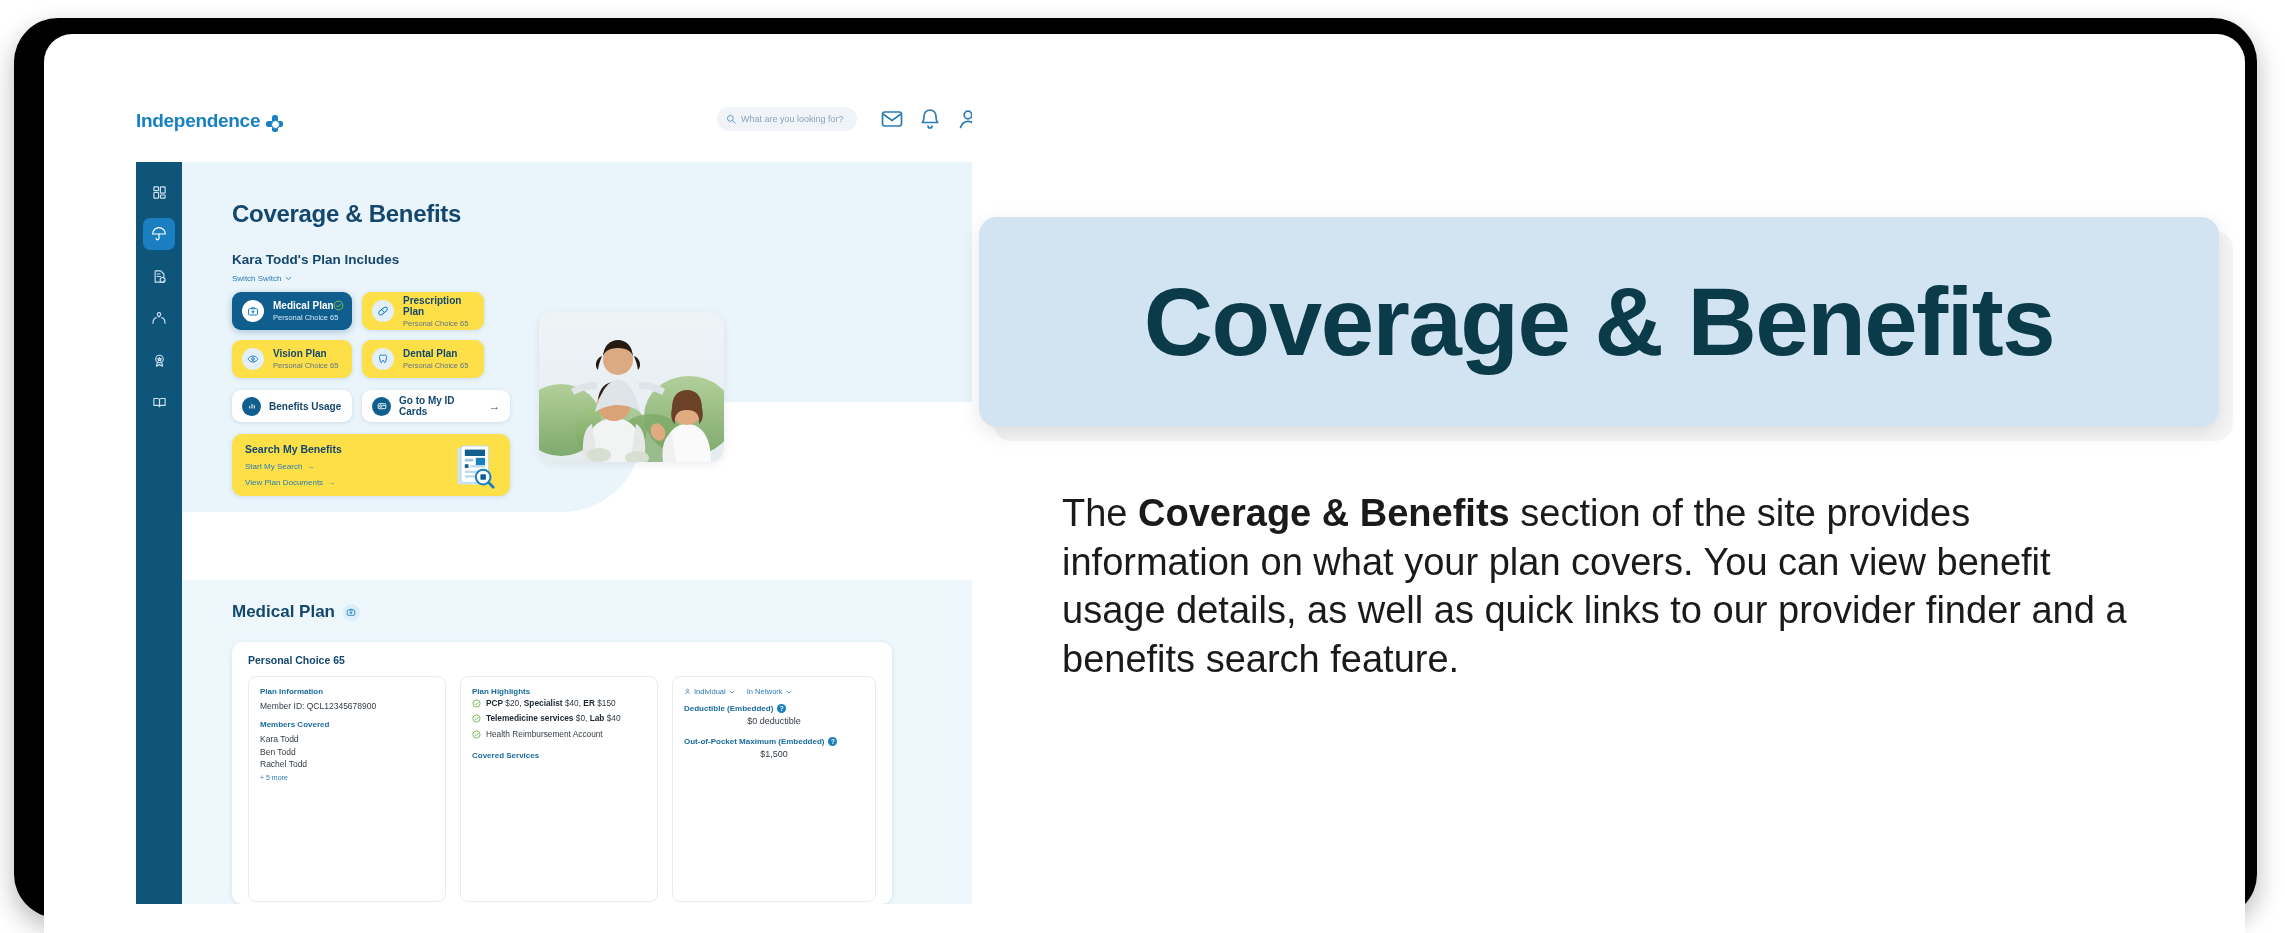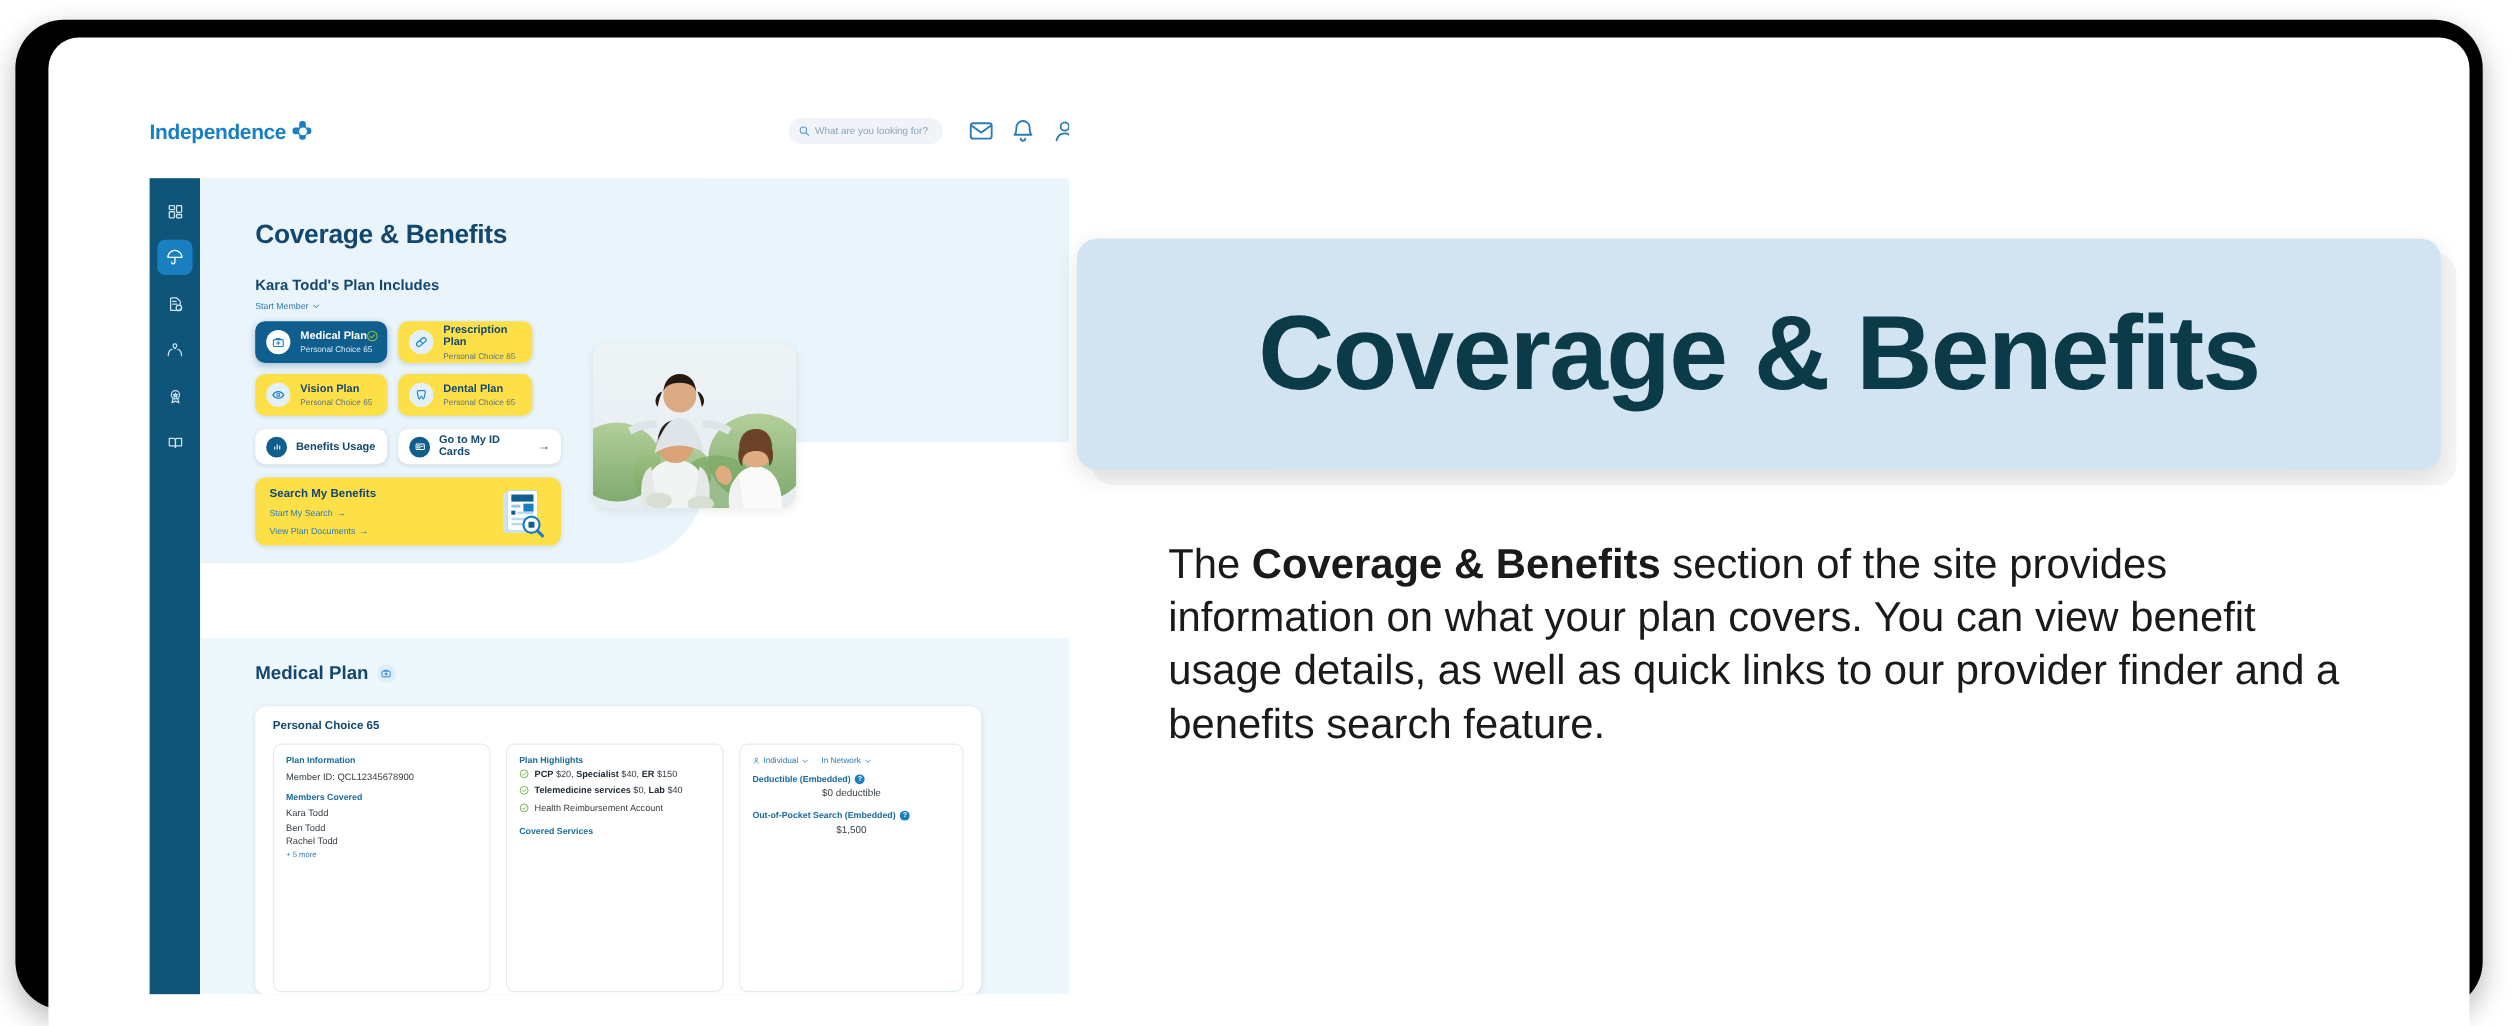--- a/index.html
+++ b/index.html
@@ -26,21 +26,21 @@
   #app-window{
     position:absolute;left:18px;top:50px;width:910px;height:820px;
     background:#ffffff;overflow:hidden;
   }
 
   
   #app-topbar{position:absolute;left:0;top:0;width:910px;height:78px;background:#fff;}
   #brand-logo{
     position:absolute;left:74px;top:26px;
     font-size:19px;font-weight:bold;color:#1780c4;letter-spacing:-.3px;
-    display:flex;align-items:flex-start;gap:6px;white-space:nowrap;
+    display:flex;align-items:flex-end;gap:6px;white-space:nowrap;
   }
   #brand-mark{width:17px;height:17px;position:relative;display:inline-block;}
   #brand-mark:before,#brand-mark:after{
     content:"";position:absolute;background:#1780c4;border-radius:2.5px;
   }
   #brand-mark:before{left:5.5px;top:0;width:6px;height:17px;}
   #brand-mark:after{left:0;top:5.5px;width:17px;height:6px;}
   #brand-dot{position:absolute;left:5px;top:5px;width:7px;height:7px;border-radius:50%;
     background:#fff;border:1.6px solid #1780c4;z-index:2;}
 
@@ -279,21 +279,21 @@
       </div>
 
       <div id="app-content">
         <div id="hero-panel-2"></div>
         <div id="hero-panel"></div>
         <div id="hero-bottom"></div>
 
         <div id="page-heading">Coverage &amp; Benefits</div>
         <div id="plan-includes-title">Kara Todd's Plan Includes</div>
         <div id="switch-member">
-          <span>Start Member</span>
+          <span>Switch Switch</span>
           <svg width="7" height="7" viewBox="0 0 24 24" fill="none" stroke="#2b7cb5" stroke-width="3">
               <path d="M4 8l8 8 8-8" stroke-linecap="round"></path>
             </svg>
         </div>
 
         <div class="plan-card sel" id="card-medical">
           <div class="plan-ico">
             <svg width="12" height="12" viewBox="0 0 24 24" fill="none" stroke="#1a7fc1" stroke-width="2">
                 <rect x="3" y="7.5" width="18" height="12.5" rx="2"></rect>
                 <path d="M9 7.5V5.5h6v2"></path>
@@ -519,21 +519,21 @@
               </span>
             </div>
 
             <div class="ded-h">
               <span>Deductible (Embedded)</span>
               <span class="info-i">?</span>
             </div>
             <div class="ded-v">$0 deductible</div>
 
             <div class="ded-h" style="margin-top:11px">
-              <span>Out-of-Pocket Search (Embedded)</span>
+              <span>Out-of-Pocket Maximum (Embedded)</span>
               <span class="info-i">?</span>
             </div>
             <div class="ded-v">$1,500</div>
           </div>
         </div>
       </div>
     </div>
 
     <div id="title-banner">
       <div id="banner-title">Coverage &amp; Benefits</div>

